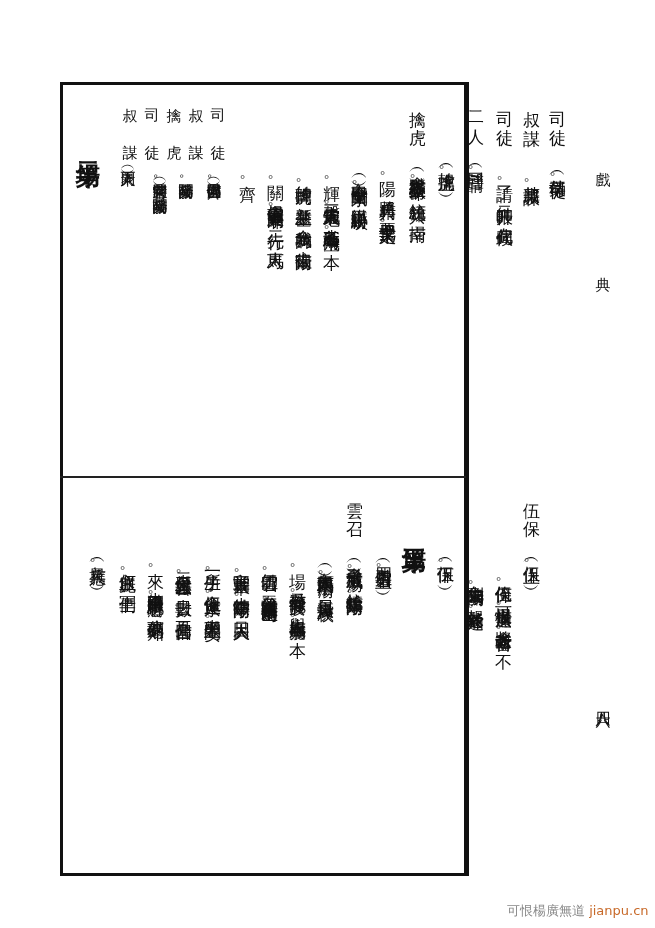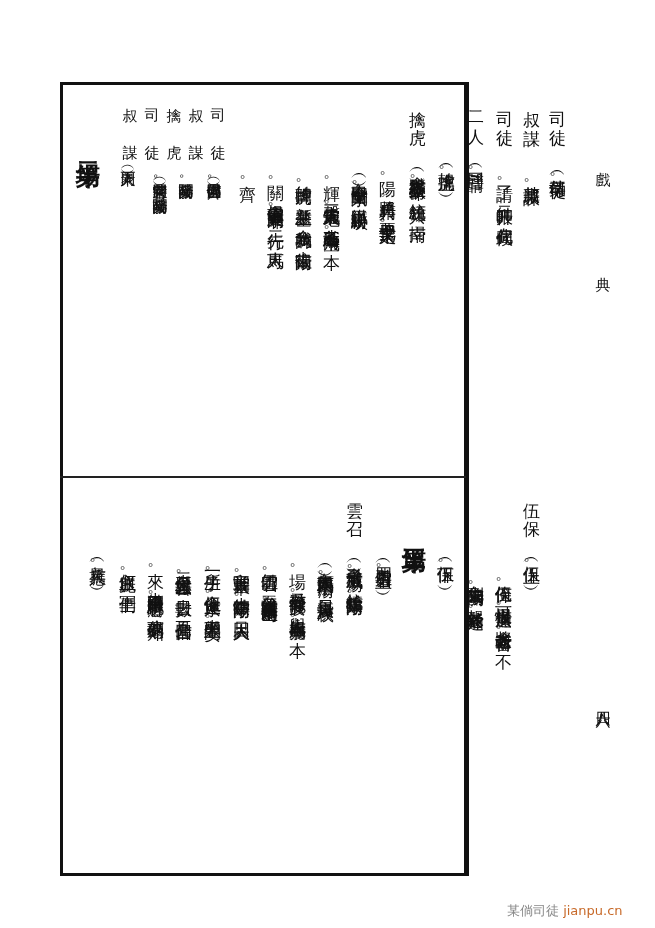--- a/index.html
+++ b/index.html
@@ -96,15 +96,15 @@
   <div class="col" style="left:260px; top:560px;">帥伍雲召。吾父伍建章在隋帝駕前為臣。</div>
   <div class="col" style="left:232px; top:560px;">官拜當朝太宰。本帥鎮守南陽。只因夫人</div>
   <div class="col" style="left:203px; top:560px;">所生一子。命伍保進京。一來與聖上問安。</div>
   <div class="col" style="left:174px; top:560px;">二來與父母報喜。一去數日。不見音信回</div>
   <div class="col" style="left:146px; top:560px;">來。本帥這兩日眼跳心驚。魂夢顛倒不知</div>
   <div class="col" style="left:118px; top:560px;">主何朕兆。軍士們。</div>
   <div class="col" style="left:88px; top:552px;">（衆兵應。）</div>
 </div>
 
 <div class="watermark">
-  <span>某倘司徒</span>
+  <span>可恨楊廣無道</span>
   <span class="url">jianpu.cn</span>
 </div>
 
 </body></html>

